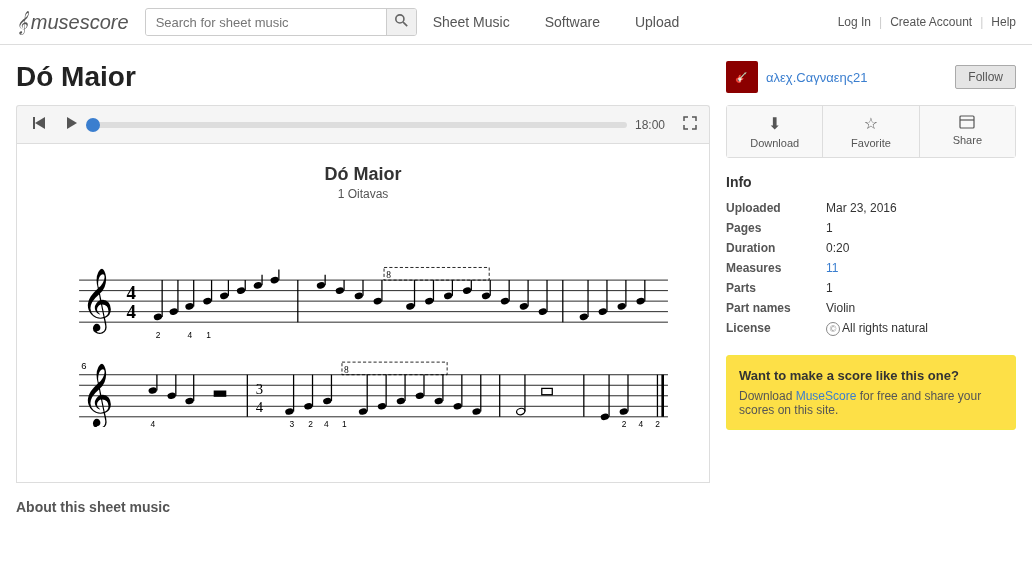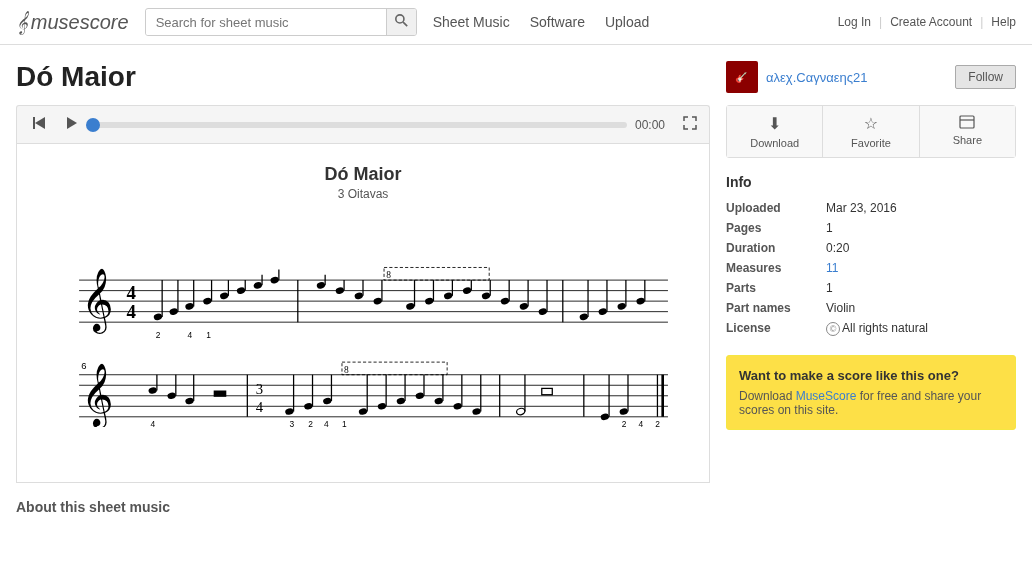--- a/index.html
+++ b/index.html
@@ -12,21 +12,21 @@
       justify-content: space-between;
       padding: 8px 16px;
       border-bottom: 1px solid #ddd;
       background: #fff;
     }
     .top-nav-left { display: flex; align-items: center; gap: 16px; }
     .logo { font-size: 20px; color: #555; font-style: italic; display: flex; align-items: center; gap: 3px; }
     .search-bar { display: flex; align-items: center; border: 1px solid #ccc; border-radius: 3px; overflow: hidden; }
     .search-bar input { border: none; outline: none; padding: 5px 10px; font-size: 13px; width: 240px; color: #888; }
     .search-bar button { background: #f0f0f0; border: none; border-left: 1px solid #ccc; padding: 5px 8px; cursor: pointer; }
-    .main-nav { display: flex; gap: 20px; align-items: center; }
+    .main-nav { display: flex; gap: 35px; align-items: center; }
     .main-nav a { text-decoration: none; color: #555; font-size: 14px; }
     .top-nav-right { display: flex; align-items: center; gap: 8px; font-size: 12px; }
     .top-nav-right a { text-decoration: none; color: #555; }
     .divider { color: #ccc; }
 
     
     .page-layout { display: flex; gap: 0; padding: 16px; max-width: 1032px; }
     .main-content { flex: 1; margin-right: 16px; }
     .sidebar { width: 290px; flex-shrink: 0; }
 
@@ -170,35 +170,35 @@
       <button class="player-btn" title="Play">
         <svg width="14" height="14" viewBox="0 0 14 14">
           <polygon points="2,1 12,7 2,13" fill="#555"></polygon>
         </svg>
       </button>
       <div class="progress-container">
         <div class="progress-bar">
           <div class="progress-fill"></div>
           <div class="progress-thumb"></div>
         </div>
-        <span class="time-display">00:00</span>
+        <span class="time-display">18:00</span>
       </div>
       <button class="fullscreen-btn" title="Fullscreen">
         <svg width="14" height="14" viewBox="0 0 14 14">
           <polyline points="1,5 1,1 5,1" stroke="#555" stroke-width="1.5" fill="none"></polyline>
           <polyline points="9,1 13,1 13,5" stroke="#555" stroke-width="1.5" fill="none"></polyline>
           <polyline points="13,9 13,13 9,13" stroke="#555" stroke-width="1.5" fill="none"></polyline>
           <polyline points="5,13 1,13 1,9" stroke="#555" stroke-width="1.5" fill="none"></polyline>
         </svg>
       </button>
     </div>
 
     <div class="sheet-music-container">
       <div class="sheet-title">Dó Maior</div>
-      <div class="sheet-subtitle">3 Oitavas</div>
+      <div class="sheet-subtitle">1 Oitavas</div>
 
       <svg class="sheet-svg" viewBox="0 0 620 200" xmlns="http://www.w3.org/2000/svg">
 
         <line x1="40" y1="60" x2="600" y2="60" stroke="#000" stroke-width="0.8"></line>
         <line x1="40" y1="70" x2="600" y2="70" stroke="#000" stroke-width="0.8"></line>
         <line x1="40" y1="80" x2="600" y2="80" stroke="#000" stroke-width="0.8"></line>
         <line x1="40" y1="90" x2="600" y2="90" stroke="#000" stroke-width="0.8"></line>
         <line x1="40" y1="100" x2="600" y2="100" stroke="#000" stroke-width="0.8"></line>
 
         <text x="42" y="96" font-size="52" font-family="serif" fill="#000">𝄞</text>

